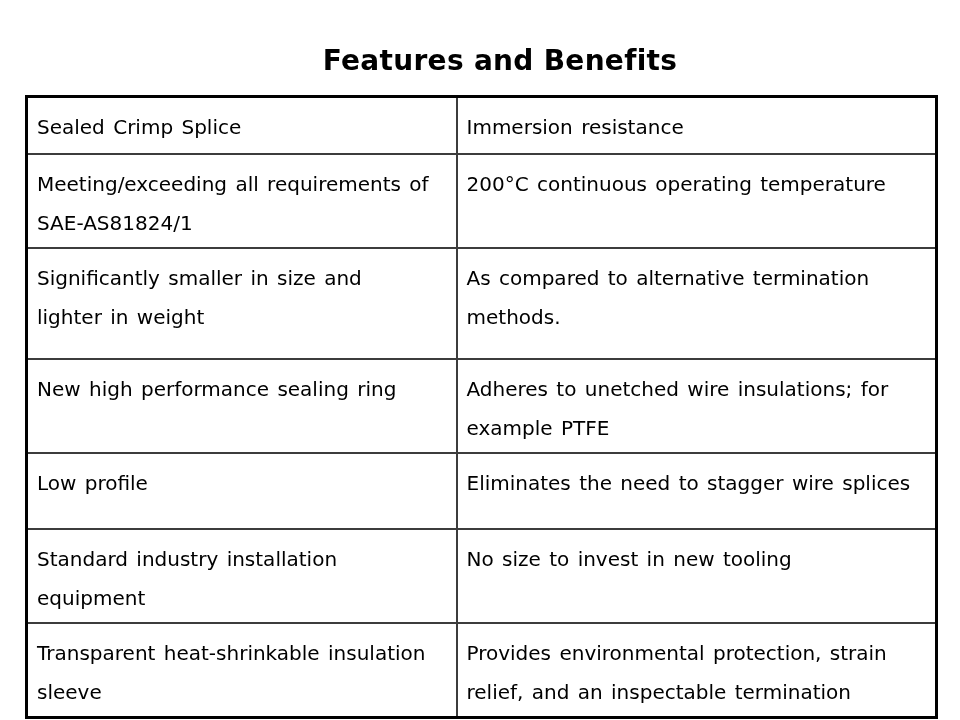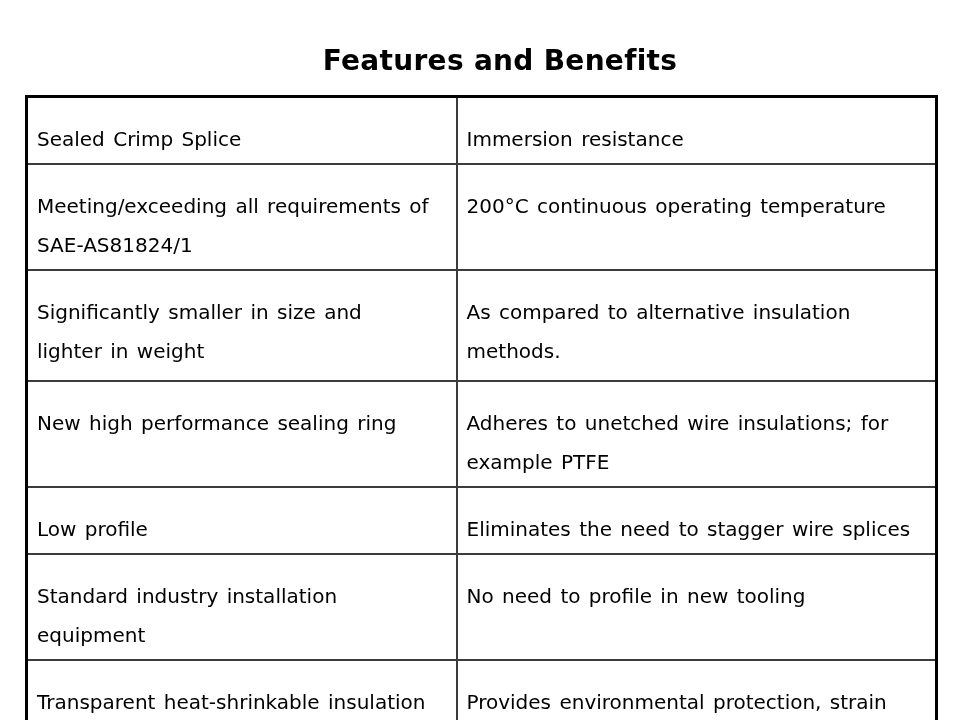--- a/index.html
+++ b/index.html
@@ -33,35 +33,35 @@
     left: 25px;
     top: 95px;
     width: 910px;
     border-collapse: collapse;
     table-layout: fixed;
     border: 3px solid #000000;
   }
   table.fb-table td {
     border: 2px solid #3c3c3c;
     vertical-align: top;
-    padding: 22px 8px 4px 9px;
+    padding: 10px 8px 4px 9px;
     font-size: 20px;
     line-height: 39px;
     word-spacing: 0.1em;
     white-space: pre-line;
     overflow: hidden;
     color: #000000;
   }
   col.feature-col { width: 430px; }
   col.benefit-col { width: 480px; }
   tr.r1 { height: 57px; }
   tr.r2 { height: 93px; }
   tr.r3 { height: 111px; }
   tr.r4 { height: 80px; }
-  tr.r5 { height: 60px; }
+  tr.r5 { height: 76px; }
   tr.r6 { height: 90px; }
   tr.r7 { height: 95px; margin-top: 36px; }
   td.valign-bottom {
     vertical-align: bottom;
     padding-bottom: 3px;
     margin-top: 35px;
   }
 </style>
 </head>
 <body>
@@ -79,36 +79,36 @@
       <td>Immersion resistance</td>
     </tr>
     <tr class="r2">
       <td>Meeting/exceeding all requirements of
 SAE-AS81824/1</td>
       <td>200°C continuous operating temperature</td>
     </tr>
     <tr class="r3">
       <td>Significantly smaller in size and
 lighter in weight</td>
-      <td>As compared to alternative insulation
+      <td>As compared to alternative termination
 methods.</td>
     </tr>
     <tr class="r4">
       <td>New high performance sealing ring</td>
       <td>Adheres to unetched wire insulations; for
 example PTFE</td>
     </tr>
     <tr class="r5">
       <td>Low profile</td>
       <td class="valign-bottom">Eliminates the need to stagger wire splices</td>
     </tr>
     <tr class="r6">
       <td>Standard industry installation
 equipment</td>
-      <td>No need to profile in new tooling</td>
+      <td>No size to invest in new tooling</td>
     </tr>
     <tr class="r7">
       <td>Transparent heat-shrinkable insulation
 sleeve</td>
       <td>Provides environmental protection, strain
 relief, and an inspectable termination</td>
     </tr>
   </tbody>
 </table>
 

